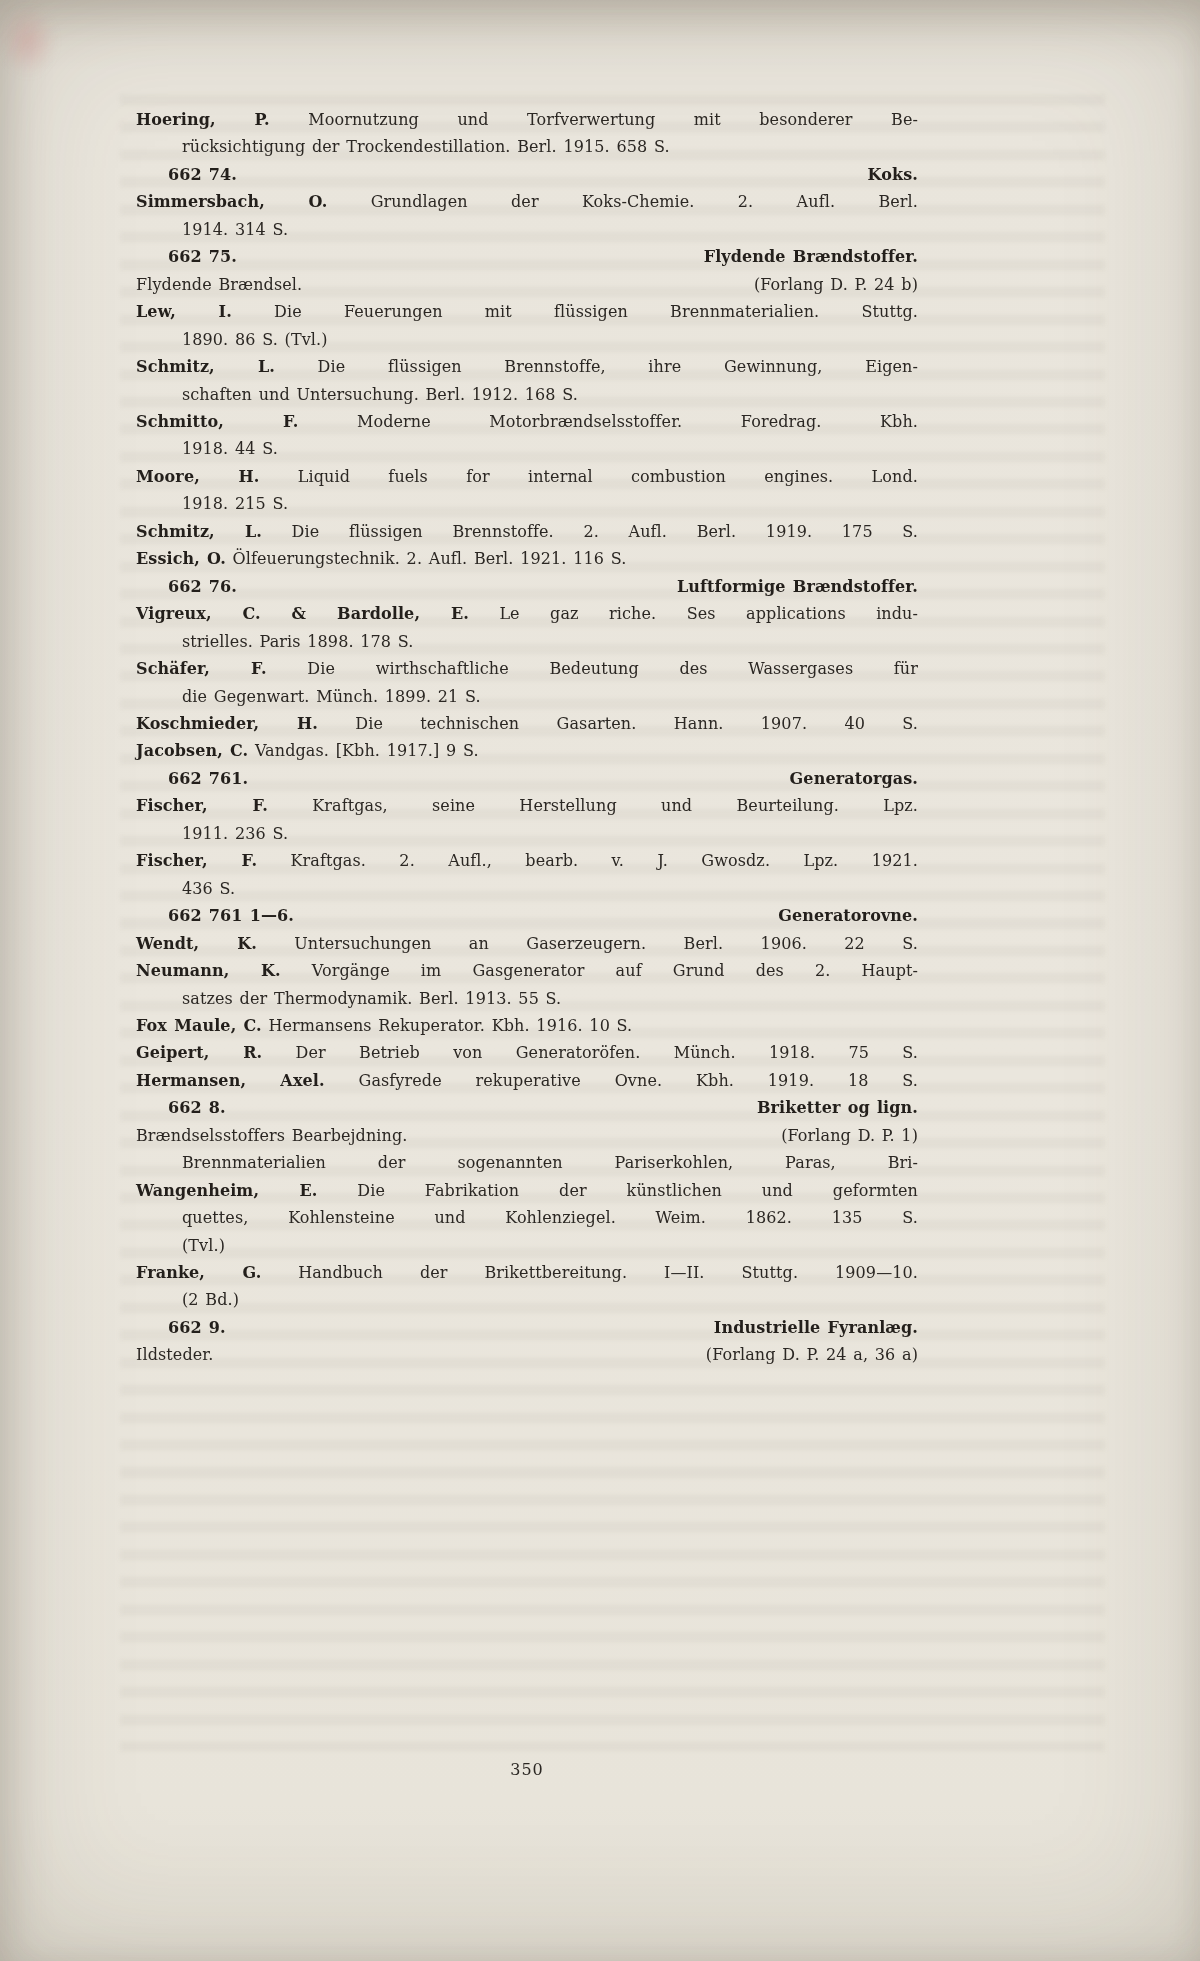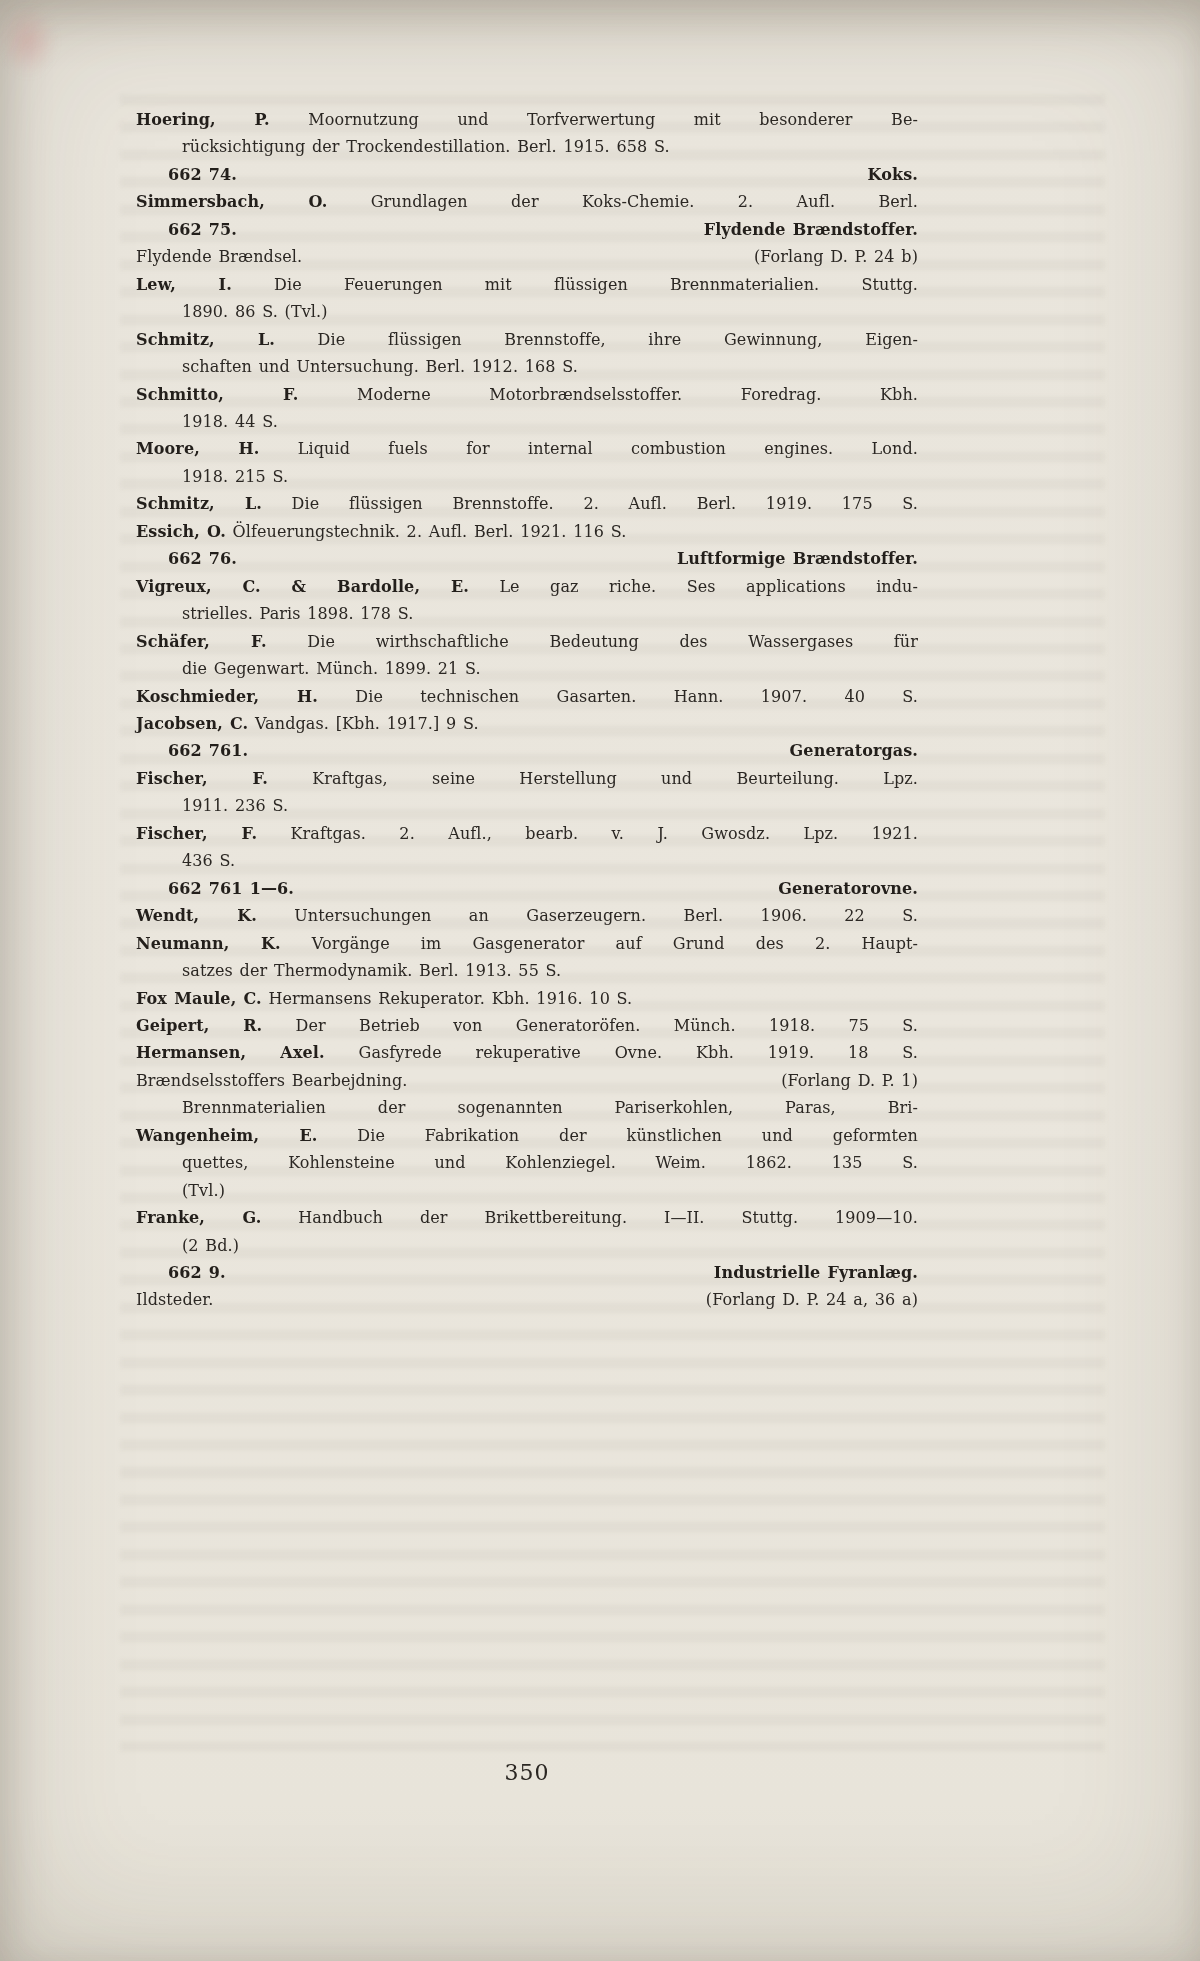--- a/index.html
+++ b/index.html
@@ -35,37 +35,38 @@
   }
   .line { text-align:left; }
   .line.j { text-align:justify; text-align-last:justify; }
   .line.indent { padding-left:46px; }
   .line.rightline { text-align:right; }
   .author, .num, .ttl { font-weight:bold; color:#231f1b; }
   .row { display:flex; justify-content:space-between; }
   .row.heading { font-weight:bold;margin-left:32px; }
   .page-number {
     position:absolute; top:1760px; left:136px; width:782px;
-    text-align:center; font-size:22px; letter-spacing:1px;
+    text-align:center; font-size:16px; letter-spacing:1px;
   }
 </style>
 </head>
 <body>
 
 <div class="page">
   <div class="bleed"></div>
   <div class="smudge"></div>
   <main class="text-block" id="entries">
       <div class="line j"><span class="author">Hoering, P.</span> <span>Moornutzung und Torfverwertung mit besonderer Be-</span></div>
       <div class="line indent"><span>rücksichtigung der Trockendestillation. Berl. 1915. 658 S.</span></div>
       <div class="row heading">
         <span class="num">662 74.</span>
         <span class="ttl">Koks.</span>
       </div>
       <div class="line j"><span class="author">Simmersbach, O.</span> <span>Grundlagen der Koks-Chemie. 2. Aufl. Berl.</span></div>
+      <div class="line indent"><span>1914. 314 S.</span></div>
       <div class="row heading">
         <span class="num">662 75.</span>
         <span class="ttl">Flydende Brændstoffer.</span>
       </div>
       <div class="row split">
         <span>Flydende Brændsel.</span>
         <span>(Forlang D. P. 24 b)</span>
       </div>
       <div class="line j"><span class="author">Lew, I.</span> <span>Die Feuerungen mit flüssigen Brennmaterialien. Stuttg.</span></div>
       <div class="line indent"><span>1890. 86 S. (Tvl.)</span></div>
@@ -98,20 +99,24 @@
       <div class="row heading">
         <span class="num">662 761 1—6.</span>
         <span class="ttl">Generatorovne.</span>
       </div>
       <div class="line j"><span class="author">Wendt, K.</span> <span>Untersuchungen an Gaserzeugern. Berl. 1906. 22 S.</span></div>
       <div class="line j"><span class="author">Neumann, K.</span> <span>Vorgänge im Gasgenerator auf Grund des 2. Haupt-</span></div>
       <div class="line indent"><span>satzes der Thermodynamik. Berl. 1913. 55 S.</span></div>
       <div class="line"><span class="author">Fox Maule, C.</span> <span>Hermansens Rekuperator. Kbh. 1916. 10 S.</span></div>
       <div class="line j"><span class="author">Geipert, R.</span> <span>Der Betrieb von Generatoröfen. Münch. 1918. 75 S.</span></div>
       <div class="line j"><span class="author">Hermansen, Axel.</span> <span>Gasfyrede rekuperative Ovne. Kbh. 1919. 18 S.</span></div>
+      <div class="row heading">
+        <span class="num">662 8.</span>
+        <span class="ttl">Briketter og lign.</span>
+      </div>
       <div class="row split">
         <span>Brændselsstoffers Bearbejdning.</span>
         <span>(Forlang D. P. 1)</span>
       </div>
       <div class="line indent j"><span>Brennmaterialien der sogenannten Pariserkohlen, Paras, Bri-</span></div>
       <div class="line j"><span class="author">Wangenheim, E.</span> <span>Die Fabrikation der künstlichen und geformten</span></div>
       <div class="line indent j"><span>quettes, Kohlensteine und Kohlenziegel. Weim. 1862. 135 S.</span></div>
       <div class="line indent"><span>(Tvl.)</span></div>
       <div class="line j"><span class="author">Franke, G.</span> <span>Handbuch der Brikettbereitung. I—II. Stuttg. 1909—10.</span></div>
       <div class="line indent"><span>(2 Bd.)</span></div>

